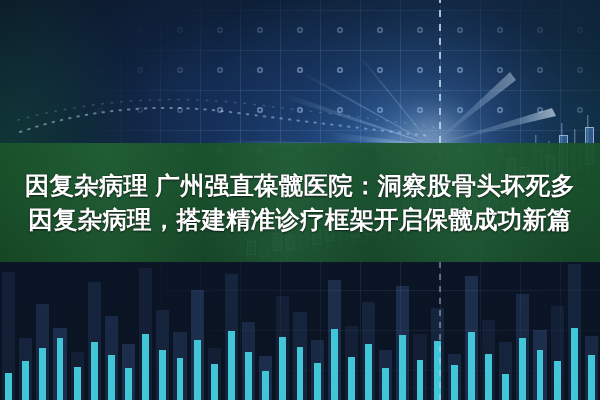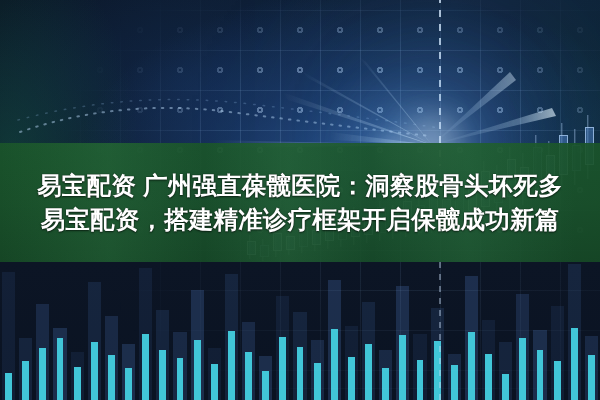--- a/index.html
+++ b/index.html
@@ -357,17 +357,17 @@
         <div class="volbar" style="left: 588px; width: 6.85714px; height: 44.64px; background: rgb(65, 198, 216);"></div>
       </div>
     <div id="lower-grid"></div>
     <div id="lower-dash"></div>
   </div>
 
   <div id="green-band"></div>
   <div id="green-band-tex"></div>
 
   <div id="headline">
-    <div class="hl" id="hl1">易宝配资 广州强直葆髋医院：洞察股骨头坏死多</div>
-    <div class="hl" id="hl2">易宝配资，搭建精准诊疗框架开启保髋成功新篇</div>
+    <div class="hl" id="hl1">因复杂病理 广州强直葆髋医院：洞察股骨头坏死多</div>
+    <div class="hl" id="hl2">因复杂病理，搭建精准诊疗框架开启保髋成功新篇</div>
   </div>
 
 </div>
 
 </body></html>

